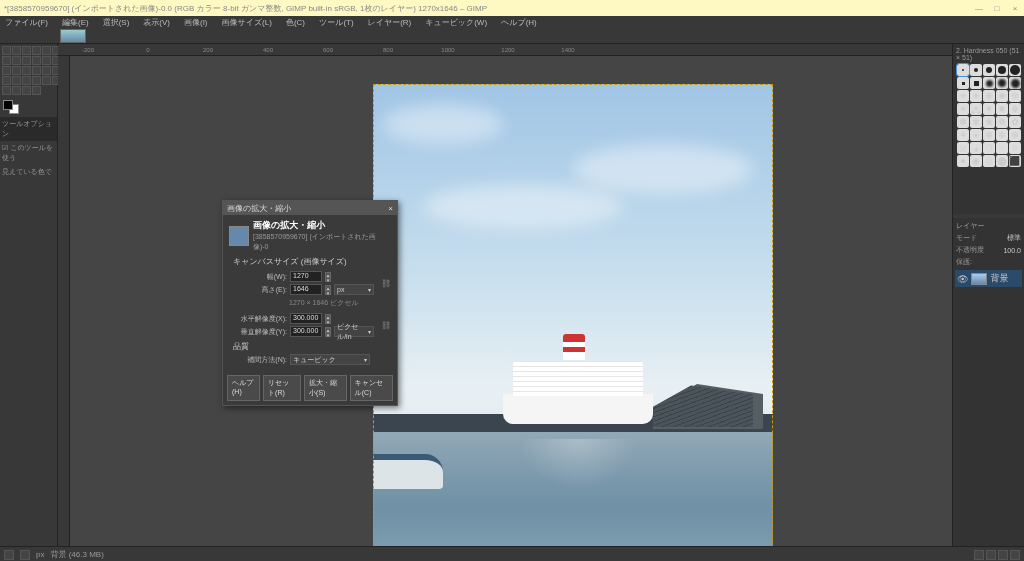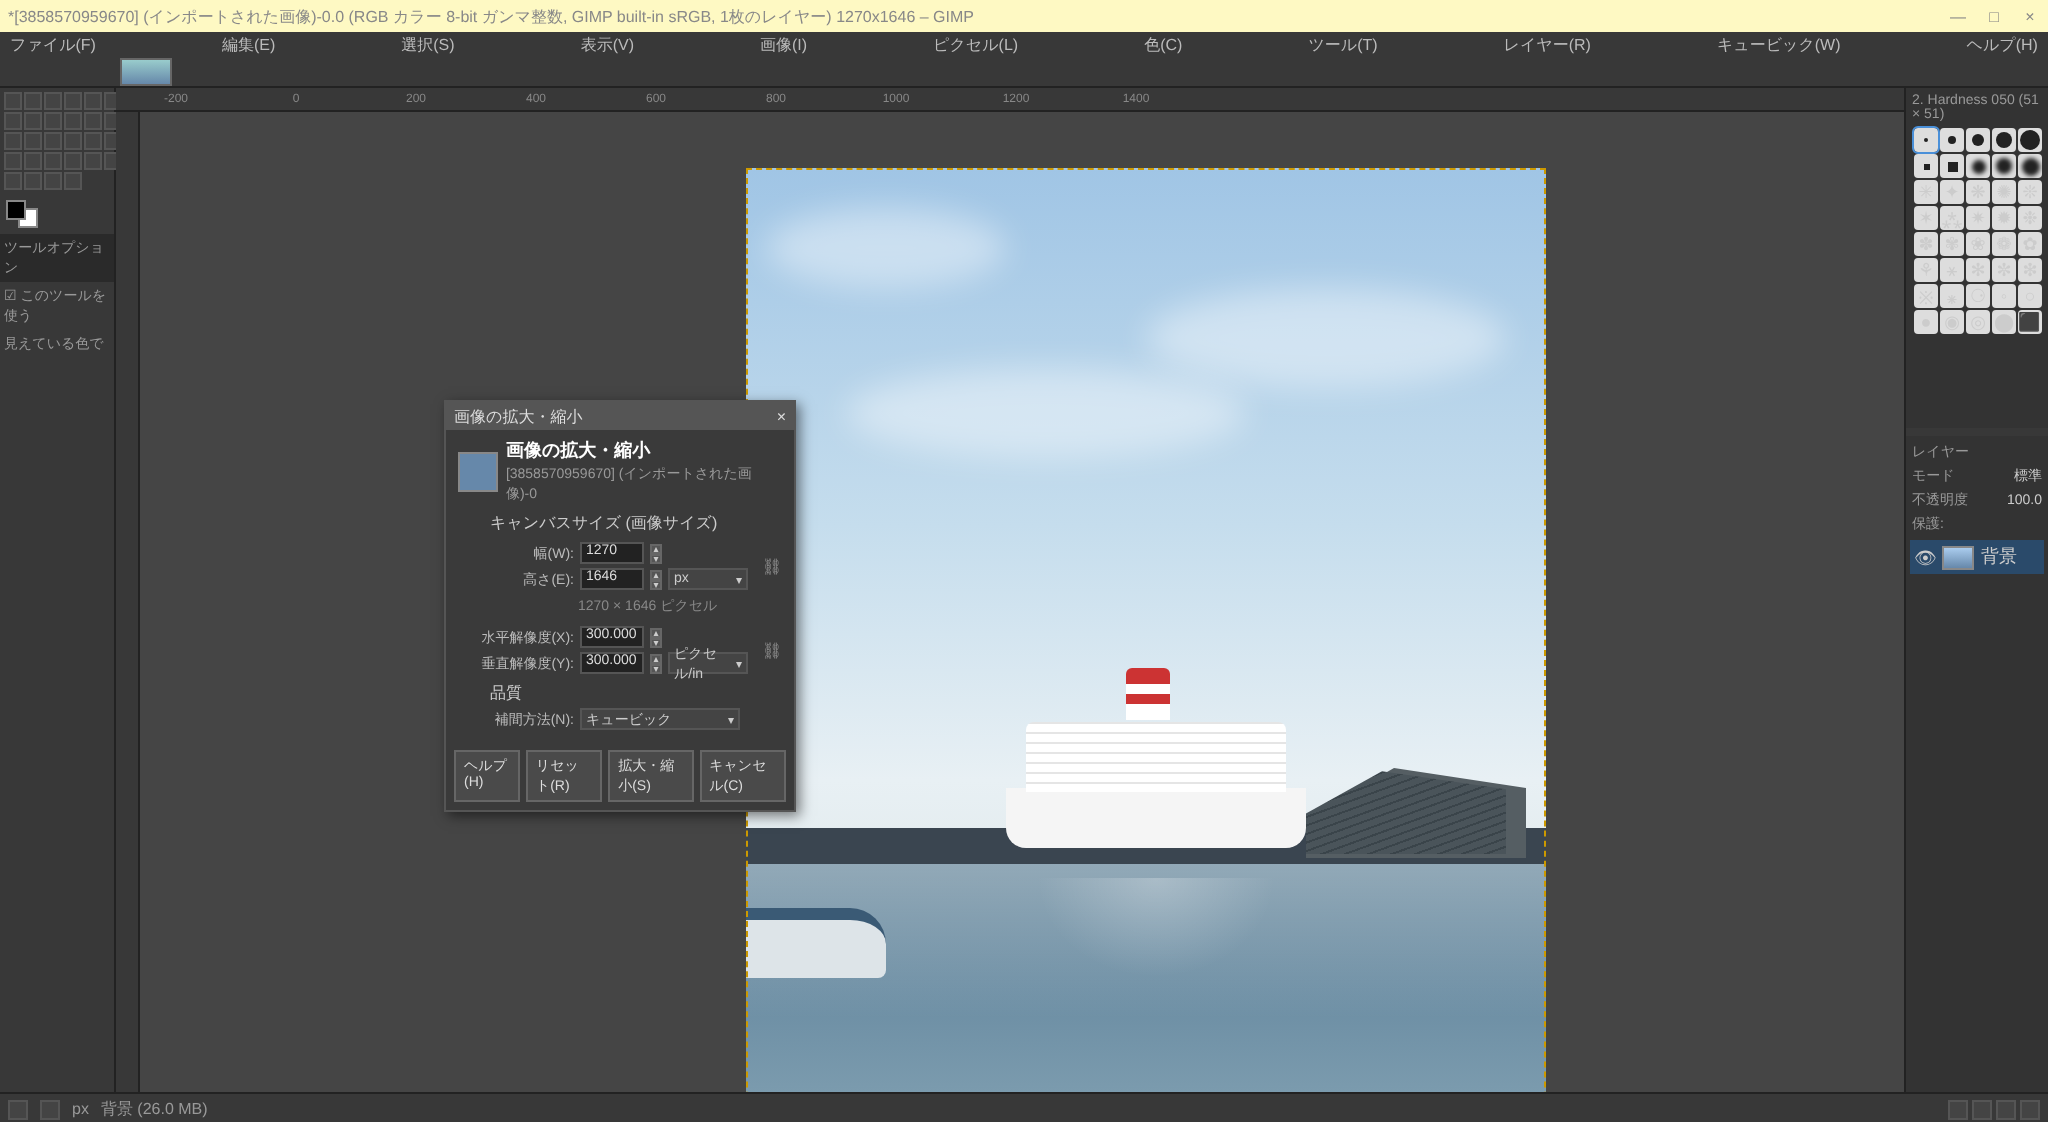--- a/index.html
+++ b/index.html
@@ -1,20 +1,20 @@
 <!DOCTYPE html>
 <html><head>
 <meta charset="utf-8">
 <style>
 * { margin:0; padding:0; box-sizing:border-box; font-family:sans-serif; }
 body { background:#454545; color:#ccc; font-size:9px; width:1024px; height:561px; overflow:hidden; position:relative; }
 .titlebar { height:16px; background:#fef9c3; display:flex; align-items:center; padding:0 4px; font-size:8px; color:#888; }
 .titlebar .tbtns { margin-left:auto; display:flex; gap:8px; }
 .titlebar .tbtns span { width:10px; text-align:center; }
-.menubar { height:12px; background:#383838; display:flex; align-items:center; padding:0 2px; font-size:8px; gap:8px;justify-content:space-between; }
+.menubar { height:12px; background:#383838; display:flex; align-items:center; padding:0 2px; font-size:8px; gap:8px; }
 .menubar span { padding:0 3px; color:#bbb; }
 .toolbar-strip { height:16px; background:#383838; border-bottom:1px solid #222; display:flex; align-items:center; padding-left:60px; }
 .doc-tab { width:26px; height:14px; background:linear-gradient(#9cc,#68a); border:1px solid #666; }
 .main { display:flex; height:502px; }
 .left-panel { width:58px; background:#383838; border-right:1px solid #222; }
 .toolbox { display:grid; grid-template-columns:repeat(6,9px); gap:1px; padding:2px; }
 .tool { width:9px; height:9px; background:#444; border:1px solid #555; }
 .swatches { display:flex; padding:3px; }
 .swatch-fg { width:10px; height:10px; background:#000; border:1px solid #888; position:relative; z-index:1; }
 .swatch-bg { width:10px; height:10px; background:#fff; border:1px solid #888; margin-left:-4px; margin-top:4px; }
@@ -66,21 +66,21 @@
 .sb-right{margin-left:auto;display:flex;gap:2px;}
 
 .dialog { position:absolute; left:222px; top:200px; width:176px; background:#3a3a3a; border:1px solid #555; box-shadow:2px 2px 6px rgba(0,0,0,0.5); z-index:10; font-size:8px; }
 .dlg-title { height:14px; background:#555; display:flex; align-items:center; padding:0 4px; color:#ddd; }
 .dlg-title .dlg-x{margin-left:auto;}
 .dlg-body { padding:4px 6px; }
 .dlg-hdr { display:flex; align-items:center; gap:4px; margin-bottom:4px; }
 .dlg-hdr-icon { width:20px; height:20px; background:#68a; border:1px solid #888; }
 .dlg-hdr-txt b{color:#fff;font-size:9px;}
 .dlg-hdr-txt div{color:#999;font-size:7px;}
-.dlg-sec { color:#ccc; margin:2px 16px; }
+.dlg-sec { color:#ccc; margin:2px 4px; }
 .dlg-row { display:flex; align-items:center; gap:3px; margin:2px 0; padding-left:8px; }
 .dlg-row label { width:50px; text-align:right; color:#bbb; font-size:7px; }
 .dlg-input { width:32px; height:11px; background:#222; border:1px solid #555; color:#ddd; font-size:7px; padding:0 2px; }
 .dlg-sel { width:40px; height:11px; background:#444; border:1px solid #555; color:#ccc; font-size:7px; padding:0 2px; display:flex; align-items:center; }
 .dlg-sel::after{content:"▾";margin-left:auto;font-size:6px;}
 .spin { width:6px; display:flex; flex-direction:column; }
 .spin span{height:5px;background:#555;font-size:5px;line-height:5px;text-align:center;border:1px solid #666;}
 .dlg-info { font-size:7px; color:#888; padding-left:60px; margin:1px 0 3px; }
 .dlg-link { width:10px; display:flex; align-items:center; justify-content:center; color:#999; font-size:8px; }
 .dlg-btns { display:flex; gap:3px; padding:4px; justify-content:flex-end; }
@@ -97,21 +97,21 @@
     <span>×</span>
   </div>
 </div>
 
 <div class="menubar">
   <span>ファイル(F)</span>
   <span>編集(E)</span>
   <span>選択(S)</span>
   <span>表示(V)</span>
   <span>画像(I)</span>
-  <span>ピクセル(L)</span>
+  <span>画像サイズ(L)</span>
   <span>色(C)</span>
   <span>ツール(T)</span>
   <span>レイヤー(R)</span>
   <span>キュービック(W)</span>
   <span>ヘルプ(H)</span>
 </div>
 
 <div class="toolbar-strip">
   <div class="doc-tab"></div>
 </div>
@@ -280,21 +280,21 @@
         <span>背景</span>
       </div>
     </div>
   </div>
 </div>
 
 <div class="statusbar">
   <div class="sb-btn"></div>
   <div class="sb-btn"></div>
   <span>px</span>
-  <span>背景 (26.0 MB)</span>
+  <span>背景 (46.3 MB)</span>
   <div class="sb-right">
     <div class="sb-btn"></div>
     <div class="sb-btn"></div>
     <div class="sb-btn"></div>
     <div class="sb-btn"></div>
   </div>
 </div>
 
 <div class="dialog">
   <div class="dlg-title">

